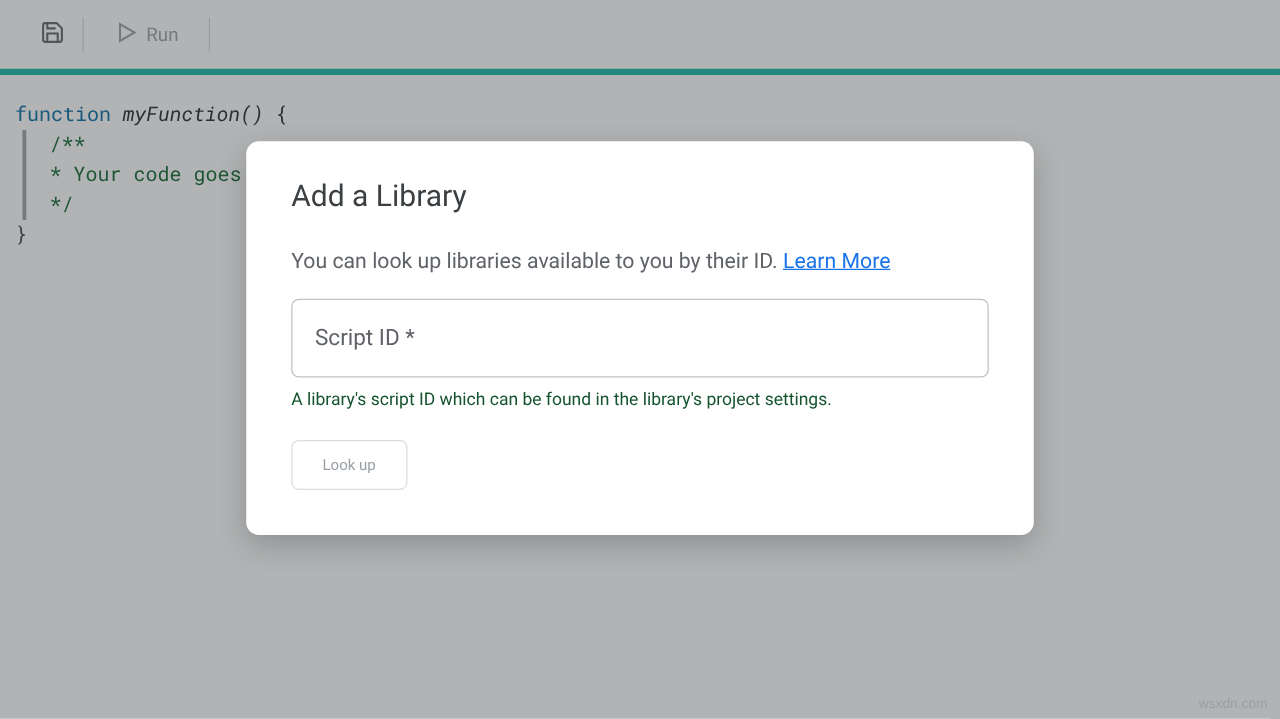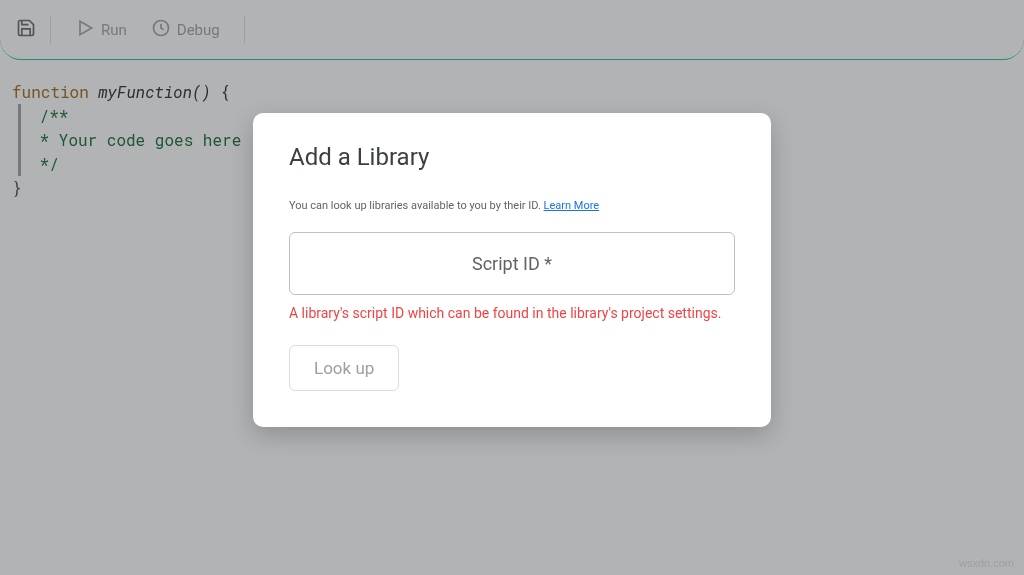--- a/index.html
+++ b/index.html
@@ -6,28 +6,27 @@
     body {
       font-family: 'Google Sans', Roboto, Arial, sans-serif;
       background: #fff;
       width: 1024px;
       height: 575px;
       overflow: hidden;
       position: relative;
     }
     .toolbar {
       height: 60px;
-      border-bottom: 1px solid #14b8a6;
+      border-bottom: 5px solid #14b8a6;
       display: flex;
       align-items: center;
-      padding: 0 16px;
+      padding: 0 32px;
       gap: 4px;
       color: #5f6368;
       font-size: 15px;
-      border-radius: 21px;
     }
     .toolbar .divider {
       width: 1px;
       height: 28px;
       background: #dadce0;
       margin: 0 10px;
     }
     .toolbar-btn {
       display: flex;
       align-items: center;
@@ -41,21 +40,21 @@
     .toolbar-btn.active { color: #3c4043; font-weight: 500; }
     .icon-save svg, .icon-play svg, .icon-debug svg { width: 20px; height: 20px; }
     .editor {
       padding: 20px 12px;
       font-family: 'Roboto Mono', Consolas, monospace;
       font-size: 16px;
       line-height: 1.5;
       color: #3c4043;
       position: relative;
     }
-    .editor .kw { color: #a16207; }
+    .editor .kw { color: #0369a1; }
     .editor .fn { color: #202124; font-style: italic; }
     .editor .brace { color: #202124; }
     .editor .comment { color: #0d652d; }
     .editor .gutter-line {
       position: absolute;
       border-left: 3px solid #9aa0a6;
       height: 72px;
       left: 18px;
       top: 44px;
     }
@@ -65,61 +64,60 @@
       position: absolute;
       inset: 0;
       background: rgba(60,64,67,0.4);
       display: flex;
       justify-content: center;
       align-items: flex-start;
     }
     .dialog {
       background: #fff;
       border-radius: 10px;
-      width: 518px;
+      width: 630px;
       margin-top: 113px;
       padding: 30px 36px 36px;
       box-shadow: 0 8px 24px rgba(0,0,0,0.2);
     }
     .dialog h2 {
       font-size: 24px;
       font-weight: 400;
       color: #3c4043;
       margin-bottom: 28px;
     }
     .dialog .desc {
-      font-size: 11px;
+      font-size: 17px;
       color: #5f6368;
       margin-bottom: 20px;
     }
     .dialog .desc a {
       color: #1a73e8;
       text-decoration: underline;
     }
     .input-wrap {
       border: 1px solid #bdc1c6;
       border-radius: 6px;
       padding: 20px 18px;
       margin-bottom: 10px;
-      text-align: center;
     }
     .input-wrap .placeholder {
       color: #5f6368;
       font-size: 18px;
     }
     .helper {
       font-size: 14px;
-      color: #ef4444;
+      color: #14532d;
       margin-bottom: 24px;
     }
     .lookup-btn {
       border: 1px solid #dadce0;
       border-radius: 6px;
       padding: 12px 24px;
-      font-size: 17px;
+      font-size: 12px;
       color: #9aa0a6;
       background: #fff;
       display: inline-block;
     }
     .watermark {
       position: absolute;
       bottom: 6px;
       right: 10px;
       font-size: 11px;
       color: #9aa0a6;
@@ -139,29 +137,20 @@
   </span>
   <span class="divider"></span>
   <div class="toolbar-btn disabled">
     <span class="icon-play">
       <svg viewBox="0 0 24 24" fill="none" stroke="#9aa0a6" stroke-width="2">
           <polygon points="6 4 20 12 6 20 6 4"></polygon>
         </svg>
     </span>
     <span>Run</span>
   </div>
-  <div class="toolbar-btn disabled">
-    <span class="icon-debug">
-      <svg viewBox="0 0 24 24" fill="none" stroke="#9aa0a6" stroke-width="2">
-        <circle cx="12" cy="12" r="9"></circle>
-          <path d="M12 7v5l3 2"></path>
-      </svg>
-    </span>
-    <span>Debug</span>
-  </div>
   <span class="divider"></span>
 </div>
 
 <div class="editor">
   <div class="code-line"><span class="kw">function</span><span class="fn"> myFunction() </span><span class="brace">{</span></div>
   <div class="gutter-line"></div>
   <div class="code-line indent comment"> /**</div>
   <div class="code-line indent comment"> * Your code goes here</div>
   <div class="code-line indent comment"> */</div>
   <div class="code-line">}</div>

